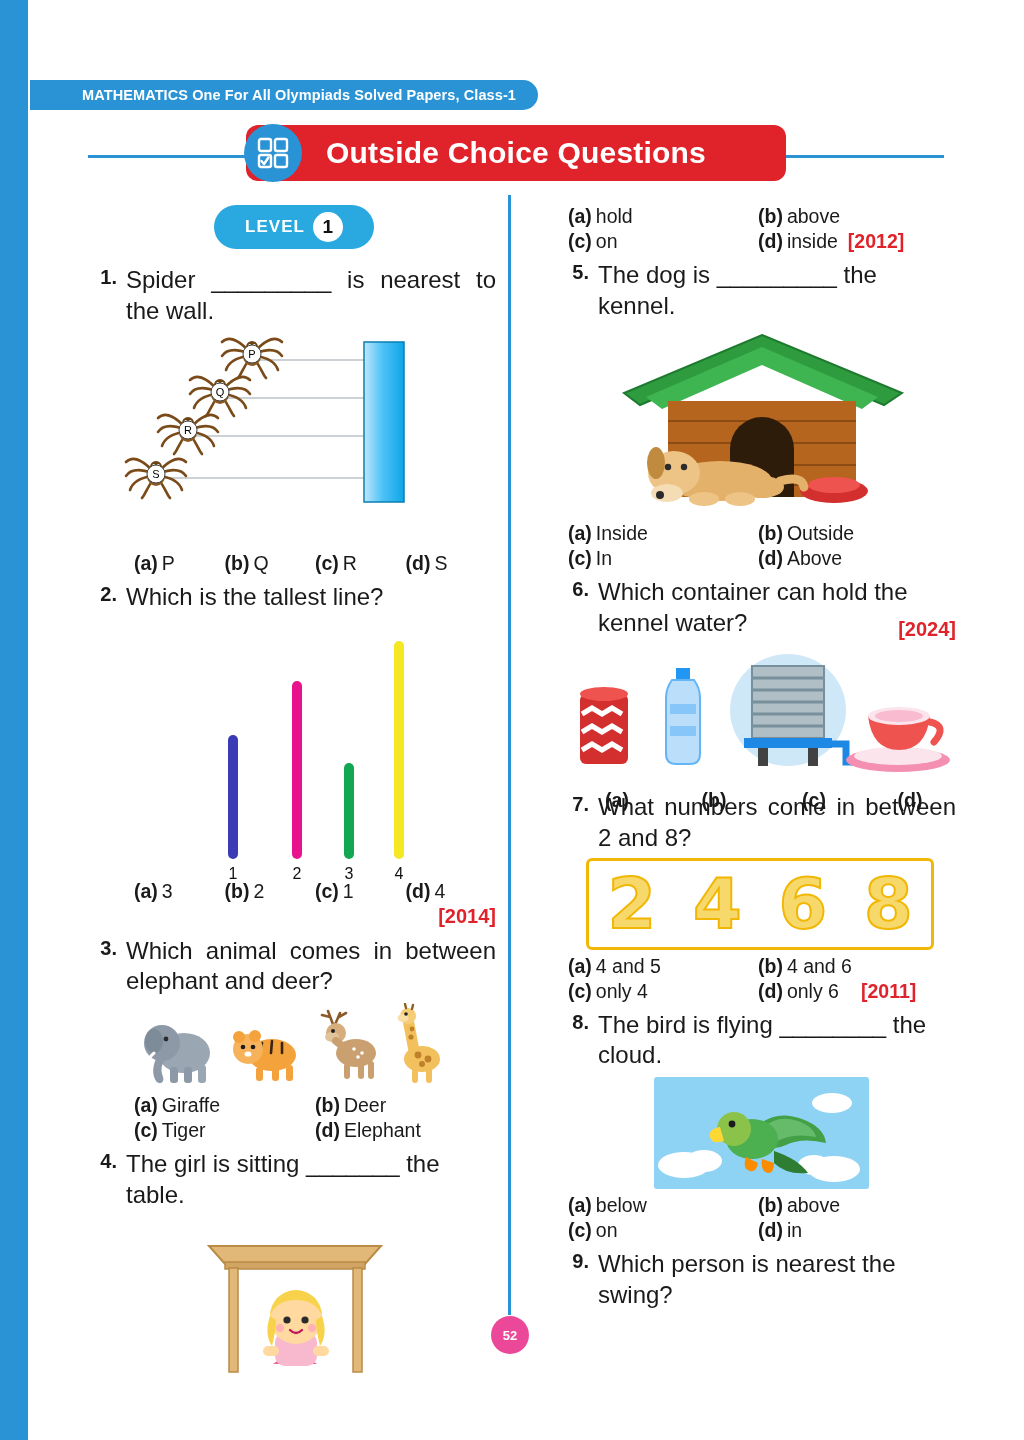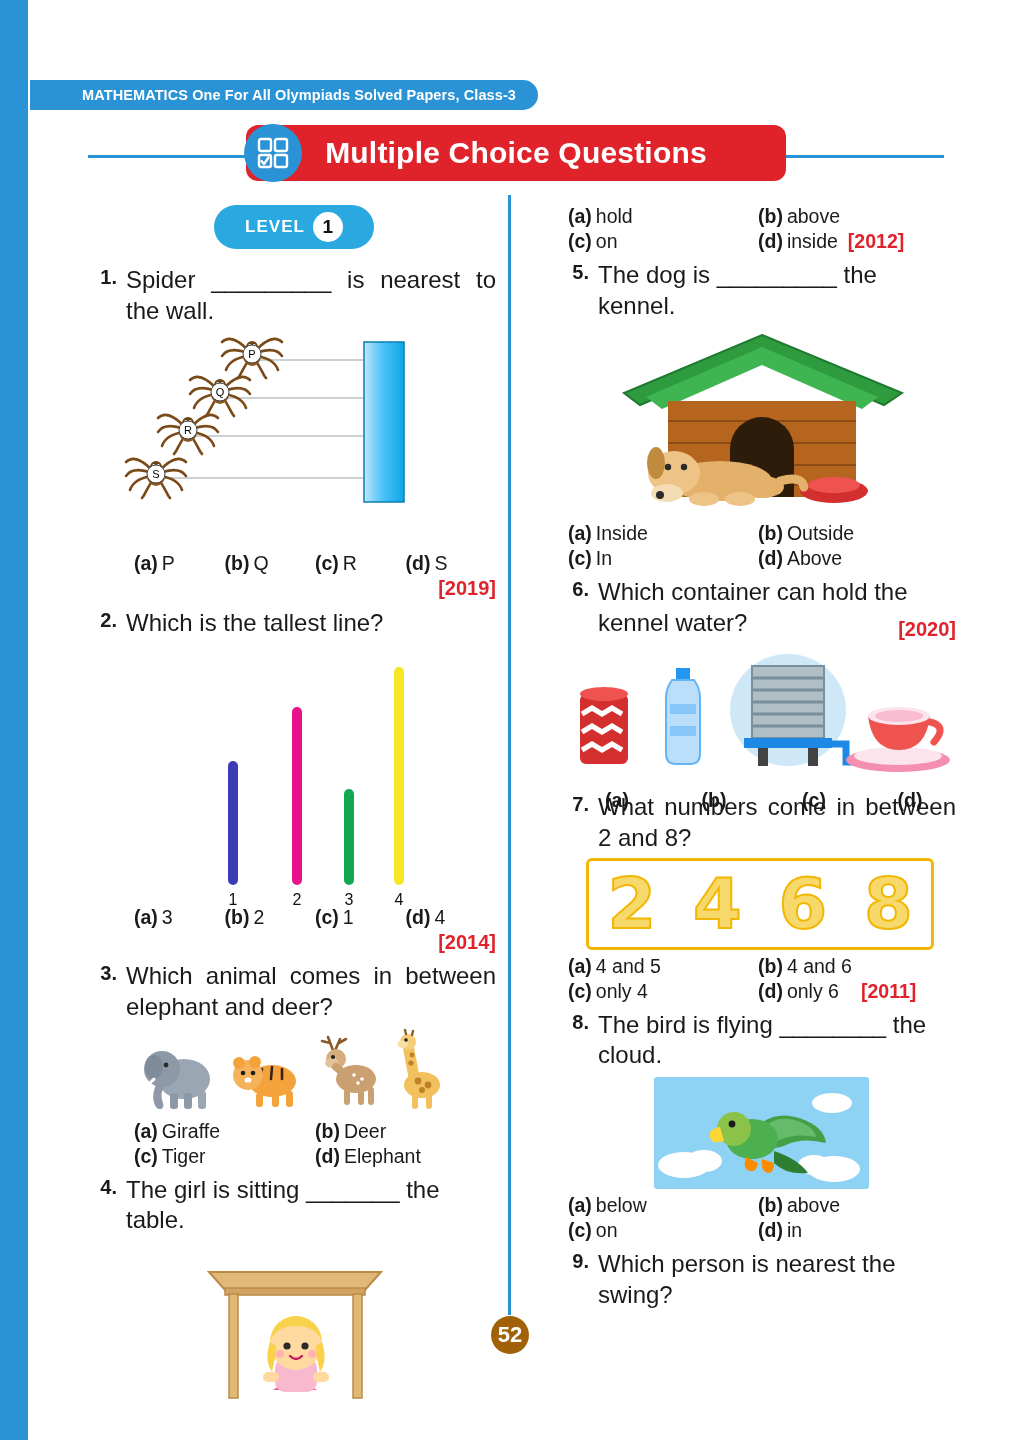--- a/index.html
+++ b/index.html
@@ -98,23 +98,23 @@
   .opts-4 .opt { width: 95px; }
   .opts-2 .opt { width: 190px; }
 
   
   .fig { position: relative; margin: 6px 0 4px 0; }
   .center { display: flex; justify-content: center; }
 
   
   .page-num {
     position: absolute; left: 491px; top: 1316px; width: 38px; height: 38px;
-    background: #a16207; border-radius: 50%;
+    background: #ec4899; border-radius: 50%;
     display: flex; align-items: center; justify-content: center;
-    color: #fff; font-size: 22px; font-weight: bold;
+    color: #fff; font-size: 13px; font-weight: bold;
   }
 
   
   .spider-fig { height: 215px; position: relative; }
   
   .bars { position: relative; height: 270px; }
   
   .animals { display: flex; align-items: flex-end; gap: 4px; margin-left: 44px; height: 86px;}
   
   .table-fig { height: 170px; position: relative; }
@@ -140,26 +140,26 @@
 </style>
 </head>
 <body>
 
 <div class="page">
 
   <div class="left-bar"></div>
   <div class="left-bar-inner"></div>
 
   <div class="header-ribbon">
-    <span>MATHEMATICS One For All Olympiads Solved Papers, Class-3</span>
+    <span>MATHEMATICS One For All Olympiads Solved Papers, Class-1</span>
   </div>
 
   <div class="title-rule"></div>
   <div class="title-pill">
-    <span>Multiple Choice Questions</span>
+    <span>Outside Choice Questions</span>
   </div>
   <div class="title-icon">
     <svg width="34" height="34" viewBox="0 0 34 34">
       <rect x="3" y="3" width="12" height="12" rx="2" fill="none" stroke="#fff" stroke-width="2.4"></rect>
       <rect x="19" y="3" width="12" height="12" rx="2" fill="none" stroke="#fff" stroke-width="2.4"></rect>
       <rect x="3" y="19" width="12" height="12" rx="2" fill="none" stroke="#fff" stroke-width="2.4"></rect>
       <rect x="19" y="19" width="12" height="12" rx="2" fill="none" stroke="#fff" stroke-width="2.4"></rect>
       <polyline points="5.5,25 8,28 12.5,21.5" fill="none" stroke="#fff" stroke-width="2.4" stroke-linecap="round" stroke-linejoin="round"></polyline>
     </svg>
   </div>
@@ -243,21 +243,20 @@
           </div>
         <div class="opt">
             <b>(c)</b>
             <span>R</span>
           </div>
         <div class="opt">
             <b>(d)</b>
             <span>S</span>
           </div>
       </div>
-      <div class="year-right">[2019]</div>
     </div>
 
     <div class="q">
       <div class="q-num">2.</div>
       <div class="q-text nojust">Which is the tallest line?</div>
     </div>
 
     <div class="fig bars">
       <svg width="400" height="268" viewBox="0 0 400 268">
         <rect x="132" y="116" width="10" height="124" rx="5" fill="#3b3bb5"></rect>
@@ -514,21 +513,21 @@
             <b>(d)</b>
             <span>Above</span>
           </div>
       </div>
     </div>
 
     <div class="q">
       <div class="q-num">6.</div>
       <div class="q-text nojust">Which container can hold the kennel water?</div>
     </div>
-    <div class="year-right" style="margin-top:-24px">[2020]</div>
+    <div class="year-right" style="margin-top:-24px">[2024]</div>
 
     <div class="fig cont-fig">
       <svg width="388" height="132" viewBox="0 0 388 132">
 
         <g>
           <rect x="12" y="46" width="48" height="70" rx="6" fill="#d32f2f"></rect>
           <ellipse cx="36" cy="46" rx="24" ry="7" fill="#ef5350"></ellipse>
           <g stroke="#fff" stroke-width="5" fill="none">
             <polyline points="14,66 24,60 34,66 44,60 54,66"></polyline>
             <polyline points="14,84 24,78 34,84 44,78 54,84"></polyline>

